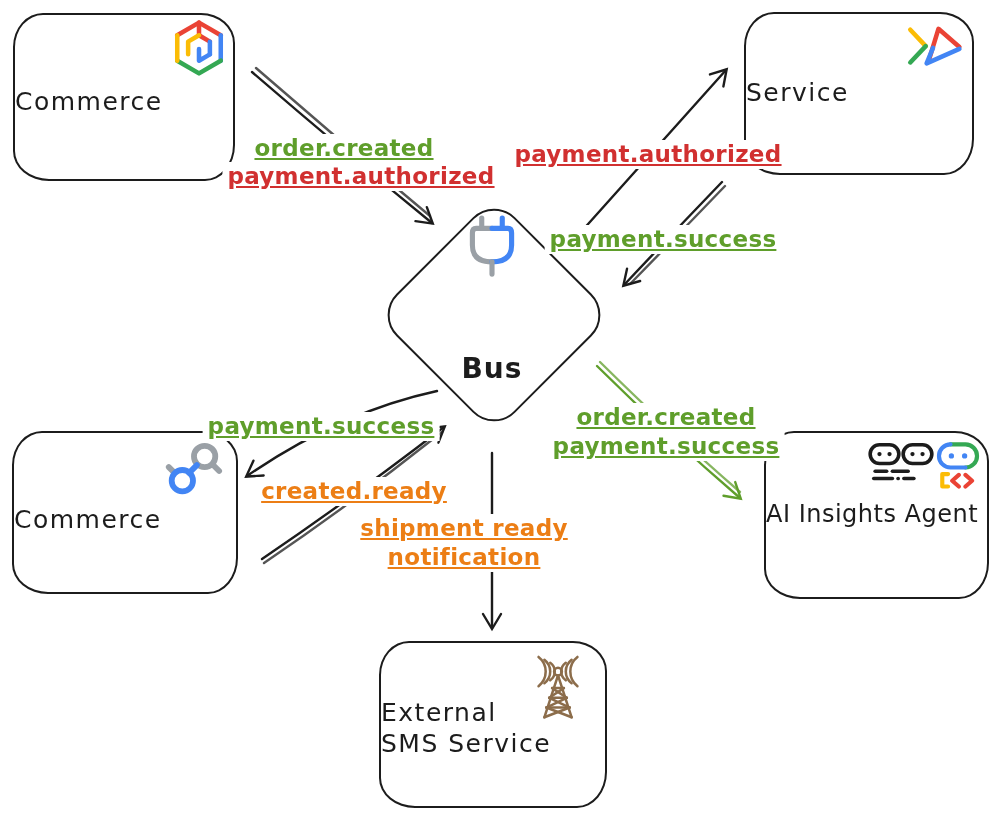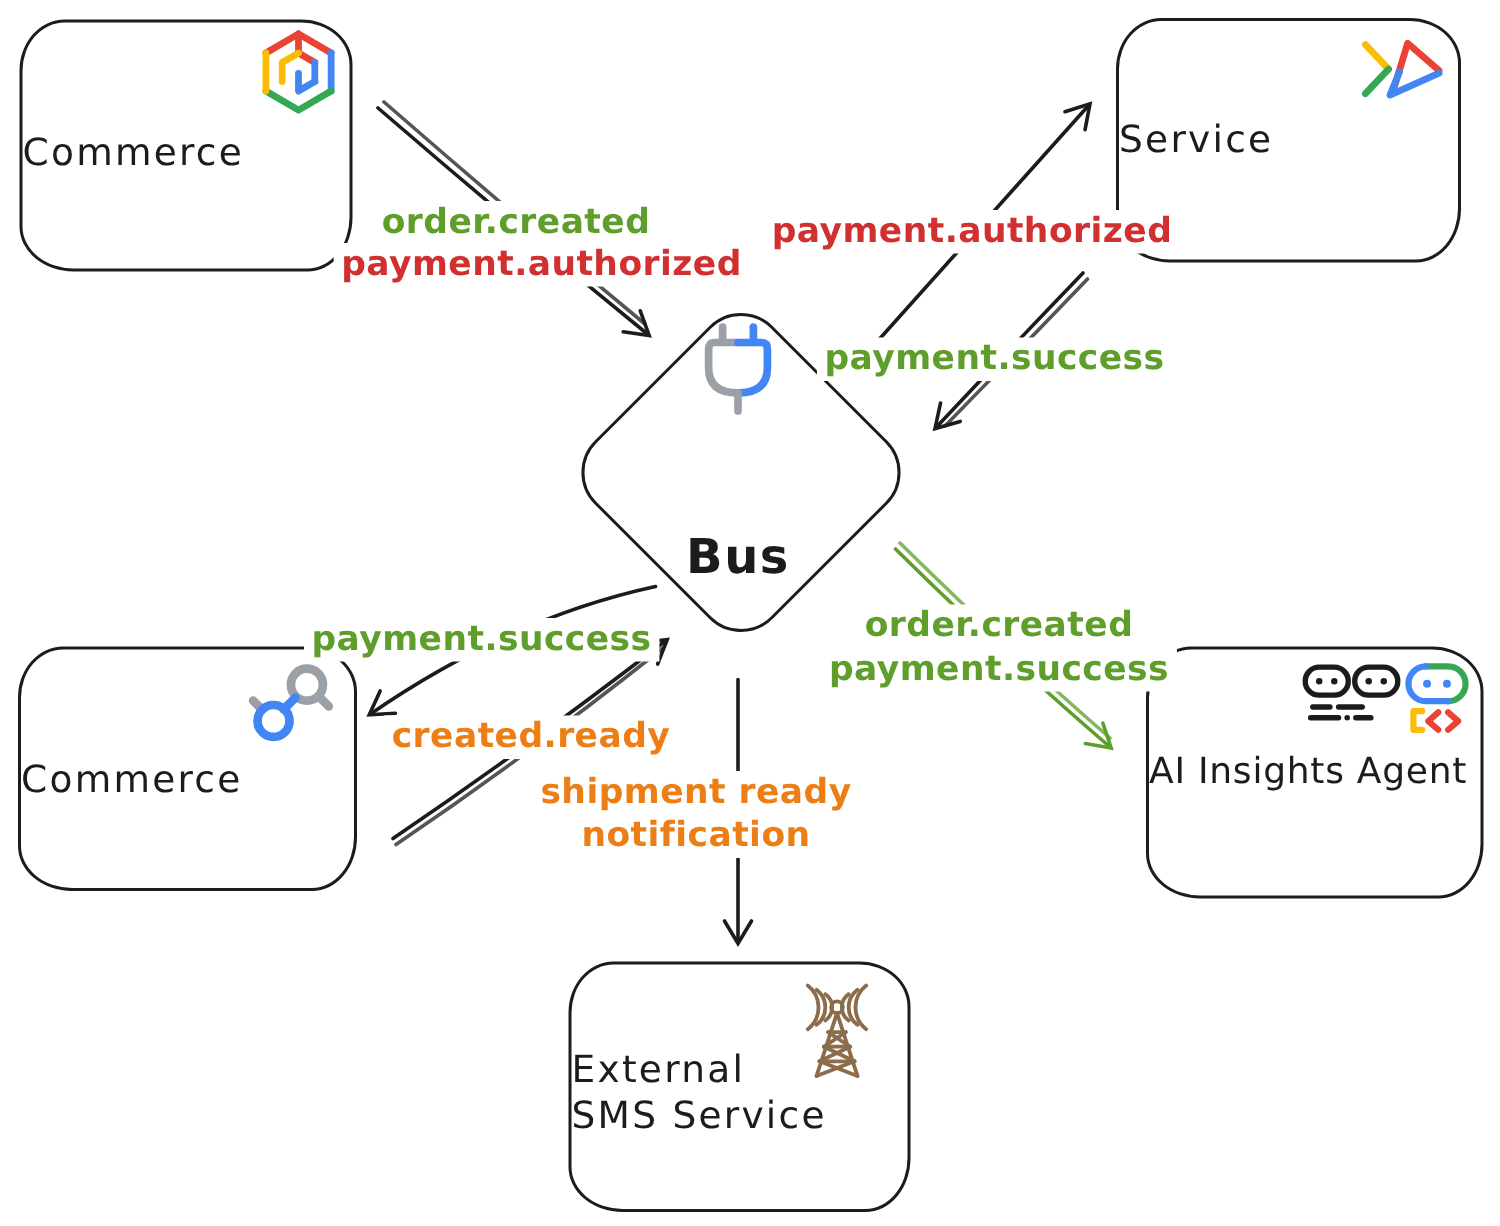--- a/index.html
+++ b/index.html
@@ -19,21 +19,21 @@
               font-size:25px;font-weight:500;letter-spacing:1.5px;color:var(--ink);white-space:nowrap;}
   .icon{position:absolute;}
 
   .diamond{position:absolute;left:410px;top:231px;width:164px;height:164px;z-index:2;
            background:#fff;border:2.3px solid var(--ink);border-radius:30px;
            transform:rotate(45deg);}
   .bus-content{position:absolute;z-index:3;}
 
   .edge-label{position:absolute;z-index:3;transform:translateX(-50%);
               font-size:23px;font-weight:600;letter-spacing:.3px;white-space:nowrap;
-              background:#fff;padding:0 5px;line-height:29px;text-align:center;}
+              background:#fff;padding:0 5px;line-height:29px;text-align:center;text-decoration:underline;}
   .green{color:var(--green);}
   .red{color:var(--red);}
   .orange{color:var(--orange);}
 </style>
 </head>
 <body>
 
 <div class="canvas">
 
   <svg class="arrows" width="1000" height="817">
@@ -93,21 +93,21 @@
     <svg width="56" height="70" viewBox="0 0 60 70">
       <g fill="none" stroke-width="5.5" stroke-linecap="round" stroke-linejoin="round">
         <path d="M19,4 V15" stroke="var(--ggray)"></path>
         <path d="M41,4 V15" stroke="var(--gblue)"></path>
         <path d="M30,15 L13,15 Q9,15 9,20 V33 Q9,51 30,51" stroke="var(--ggray)"></path>
         <path d="M30,15 L47,15 Q51,15 51,20 V33 Q51,51 30,51" stroke="var(--gblue)"></path>
         <path d="M30,51 V64" stroke="var(--ggray)"></path>
       </g>
     </svg>
   </div>
-  <div class="bus-content" style="left:412px;top:352px;width:160px;text-align:center;font-size:32px;font-weight:600;letter-spacing:1px">Bus</div>
+  <div class="bus-content" style="left:412px;top:352px;width:160px;text-align:center;font-size:28px;font-weight:600;letter-spacing:1px">Bus</div>
 
   <div class="node" style="left:12px;top:431px;width:222px;height:159px">
     <svg class="icon" style="left:148px;top:6px" width="62" height="62" viewBox="0 0 64 64">
       <g fill="none" stroke-width="6" stroke-linecap="round">
         <circle cx="44" cy="18" r="11" stroke="var(--ggray)"></circle>
         <path d="M52,26 L59,33" stroke="var(--ggray)"></path>
         <path d="M7,29 L13,35" stroke="var(--ggray)"></path>
         <circle cx="21" cy="43" r="11" stroke="var(--gblue)"></circle>
         <path d="M28,35 L36,27" stroke="var(--gblue)"></path>
       </g>

